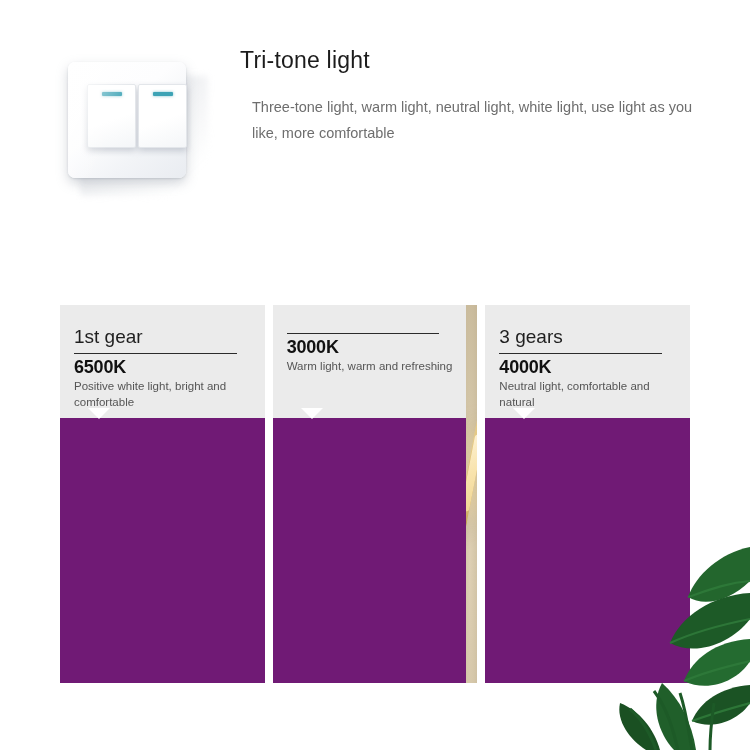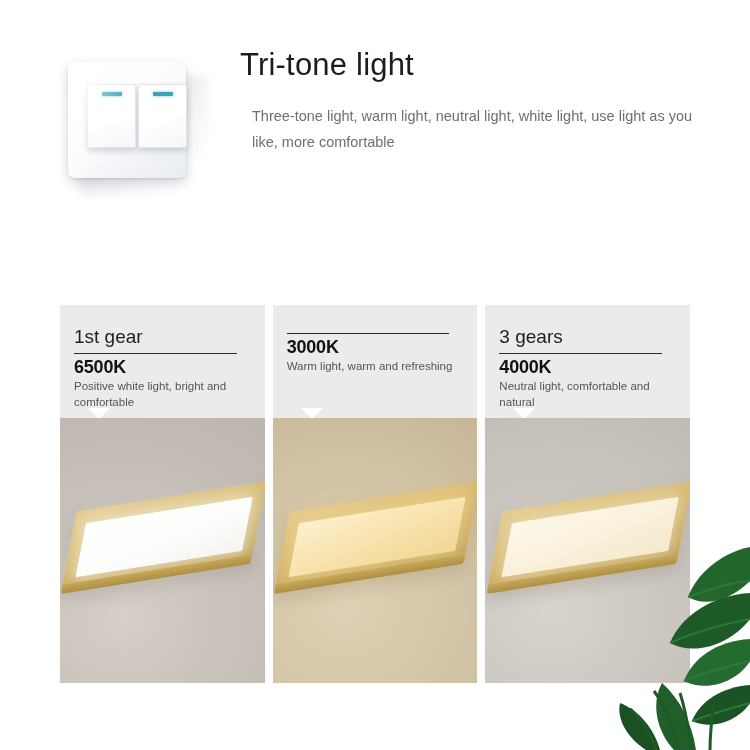--- a/index.html
+++ b/index.html
@@ -51,35 +51,35 @@
   .sw-led{
     position:absolute;left:50%;top:7px;transform:translateX(-50%);
     width:20px;height:4px;border-radius:1px;
     background:#3da3b5;
     box-shadow:0 0 3px rgba(61,163,181,.7);
   }
 
   
   #hero-text{position:absolute;left:240px;top:48px;width:470px;}
   #hero-title{
-    font-size:31px;color:#1c1c1c;font-weight:400;letter-spacing:.2px;
+    font-size:23px;color:#1c1c1c;font-weight:400;letter-spacing:.2px;
     line-height:1.1;margin:0 0 22px 0;
   }
   #hero-sub{
     font-size:14.5px;color:#6e6e6e;line-height:1.78;margin:12px;font-weight:400;
   }
 
   
   #cards{
     position:absolute;left:60px;top:305px;width:630px;height:378px;
     display:flex;gap:8px;
   }
   .card{
-    position:relative;flex:1;display:flex;flex-direction:column;
-    overflow:hidden;background:#1d4ed8;
+    position:relative;flex:1;display:flex;flex-direction:row;
+    overflow:hidden;background:#701a75;
   }
   .card-head{
     position:relative;background:#ebebeb;padding:22px 14px 16px 14px;height:113px;
     box-sizing:border-box;
   }
   .gear{
     font-size:19px;color:#1f1f1f;font-weight:400;line-height:1.05;
     white-space:nowrap;
   }
   .rule{

